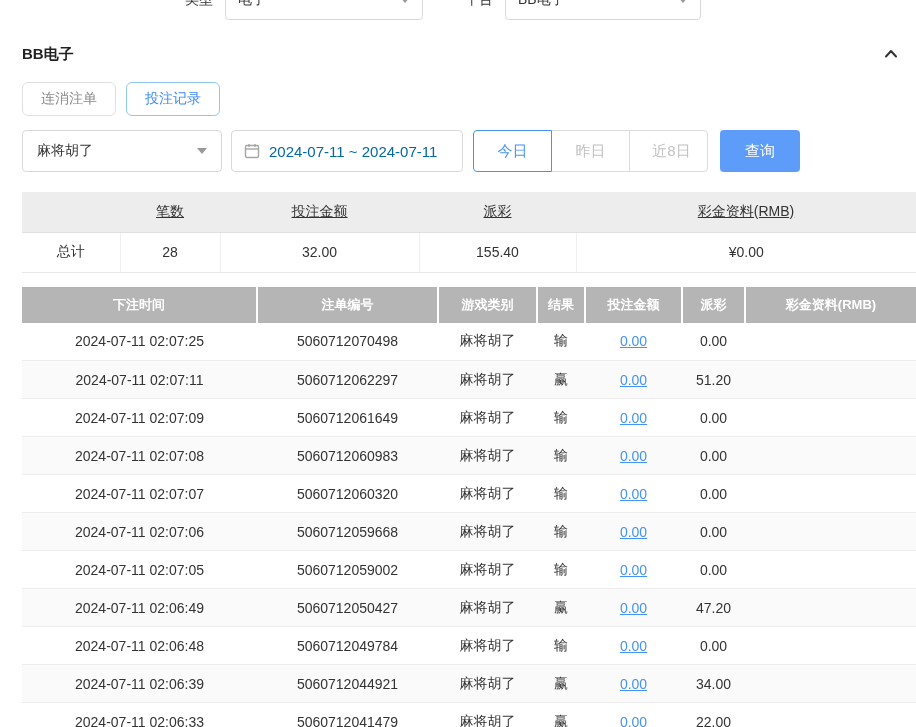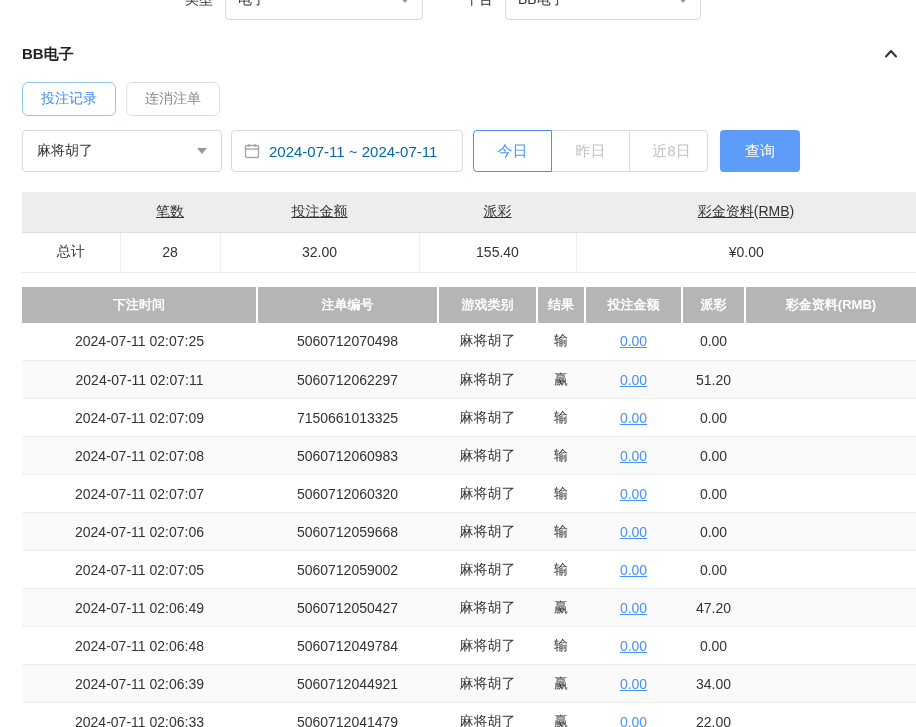--- a/index.html
+++ b/index.html
@@ -122,22 +122,22 @@
 <div class="section-header">
   <span class="section-title">BB电子</span>
   <button class="collapse-btn">
     <svg width="18" height="18" viewBox="0 0 18 18">
       <polyline points="4,11.5 9,6 14,11.5" fill="none" stroke="#333" stroke-width="2" stroke-linecap="round" stroke-linejoin="round"></polyline>
     </svg>
   </button>
 </div>
 
 <div class="tabs">
+  <div class="tab">连消注单</div>
   <div class="tab active">投注记录</div>
-  <div class="tab">连消注单</div>
 </div>
 
 <div class="filter-bar">
   <div class="select game-select">
     <span>麻将胡了</span>
     <span class="caret"></span>
   </div>
   <div class="date-input">
     <svg width="16" height="16" viewBox="0 0 16 16">
       <rect x="1.5" y="2.5" width="13" height="12" rx="1.5" fill="none" stroke="#a6a6a6" stroke-width="1.4"></rect>
@@ -219,21 +219,21 @@
       <td>2024-07-11 02:07:11</td>
       <td>5060712062297</td>
       <td>麻将胡了</td>
       <td>赢</td>
       <td><a class="amount-link">0.00</a></td>
       <td>51.20</td>
       <td></td>
     </tr>
       <tr>
       <td>2024-07-11 02:07:09</td>
-      <td>7150661013325</td>
+      <td>5060712061649</td>
       <td>麻将胡了</td>
       <td>输</td>
       <td><a class="amount-link">0.00</a></td>
       <td>0.00</td>
       <td></td>
     </tr>
       <tr>
       <td>2024-07-11 02:07:08</td>
       <td>5060712060983</td>
       <td>麻将胡了</td>

